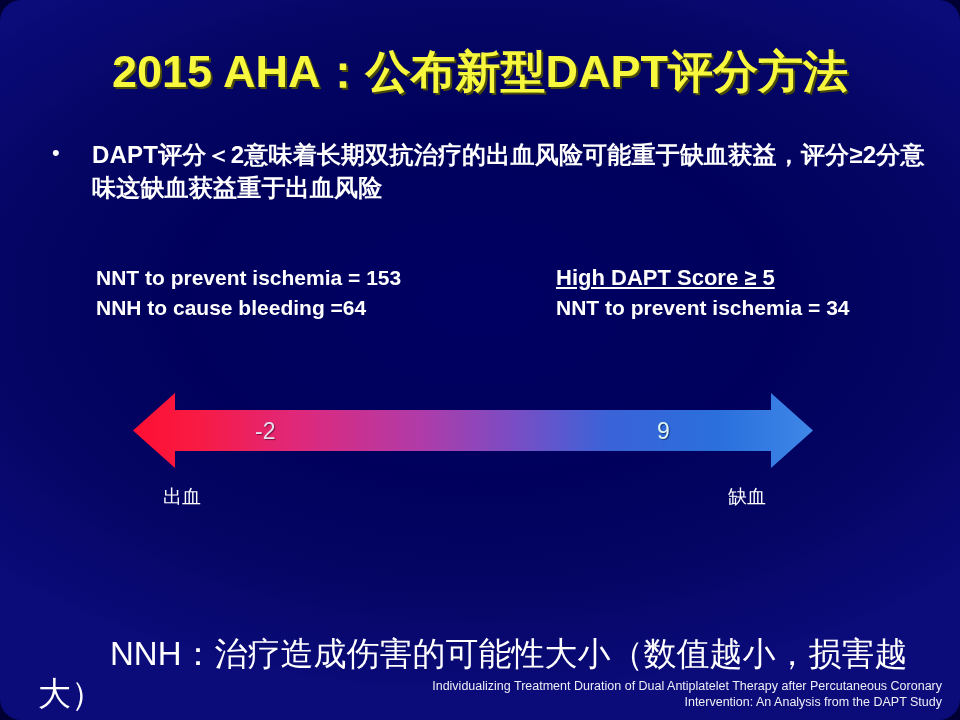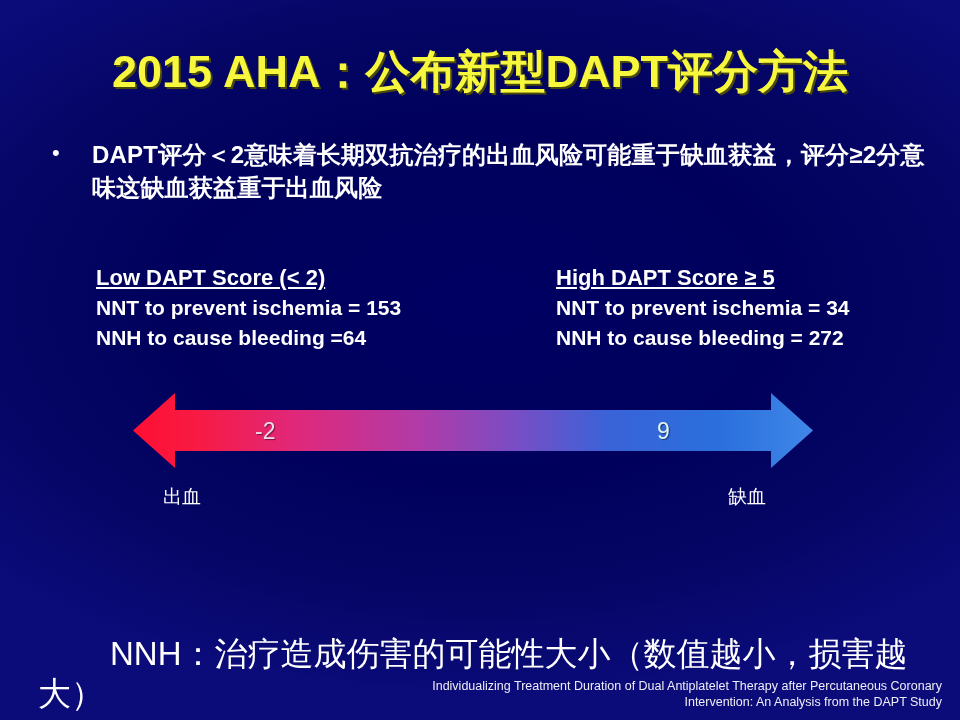--- a/index.html
+++ b/index.html
@@ -10,20 +10,21 @@
   #slide {
     position: relative;
     width: 960px;
     height: 720px;
     overflow: hidden;
     background:
       radial-gradient(ellipse 70% 55% at 50% 42%, #000063 0%, #00005c 45%, #050565 72%, #0b0b7a 100%),
       #0b0b7a;
     font-family: "Liberation Sans", sans-serif;
     color: #ffffff;
+    border-radius: 21px;
     -webkit-font-smoothing: none;
   }
 
   
   #title {
     position: absolute;
     left: 0; top: 42px;
     width: 960px;
     text-align: center;
     font-size: 45px;
@@ -163,29 +164,27 @@
 <div id="slide">
 
   <div id="title">2015 AHA：公布新型DAPT评分方法</div>
 
   <div id="bullet-block">
     <span id="bullet-dot">•</span>
     <span id="bullet-text">DAPT评分＜2意味着长期双抗治疗的出血风险可能重于缺血获益，评分≥2分意味这缺血获益重于出血风险</span>
   </div>
 
   <div class="score-col" id="score-low">
-    <div class="score-head">Low DAPT Score (&lt; 2)</div>
     <div class="score-line">NNT to prevent ischemia = 153</div>
     <div class="score-line">NNH to cause bleeding =64</div>
   </div>
 
   <div class="score-col" id="score-high">
     <div class="score-head">High DAPT Score ≥ 5</div>
     <div class="score-line">NNT to prevent ischemia = 34</div>
-    <div class="score-line">NNH to cause bleeding = 272</div>
   </div>
 
   <div id="arrow-wrap">
     <svg id="arrow-shape" viewBox="0 0 680 85" preserveAspectRatio="none">
       <defs>
         <linearGradient id="arrowGrad" x1="0" y1="0" x2="1" y2="0">
           <stop offset="0.00" stop-color="#ff0f33"></stop>
           <stop offset="0.09" stop-color="#f81a42"></stop>
           <stop offset="0.24" stop-color="#e0287a"></stop>
           <stop offset="0.42" stop-color="#b13ba8"></stop>

